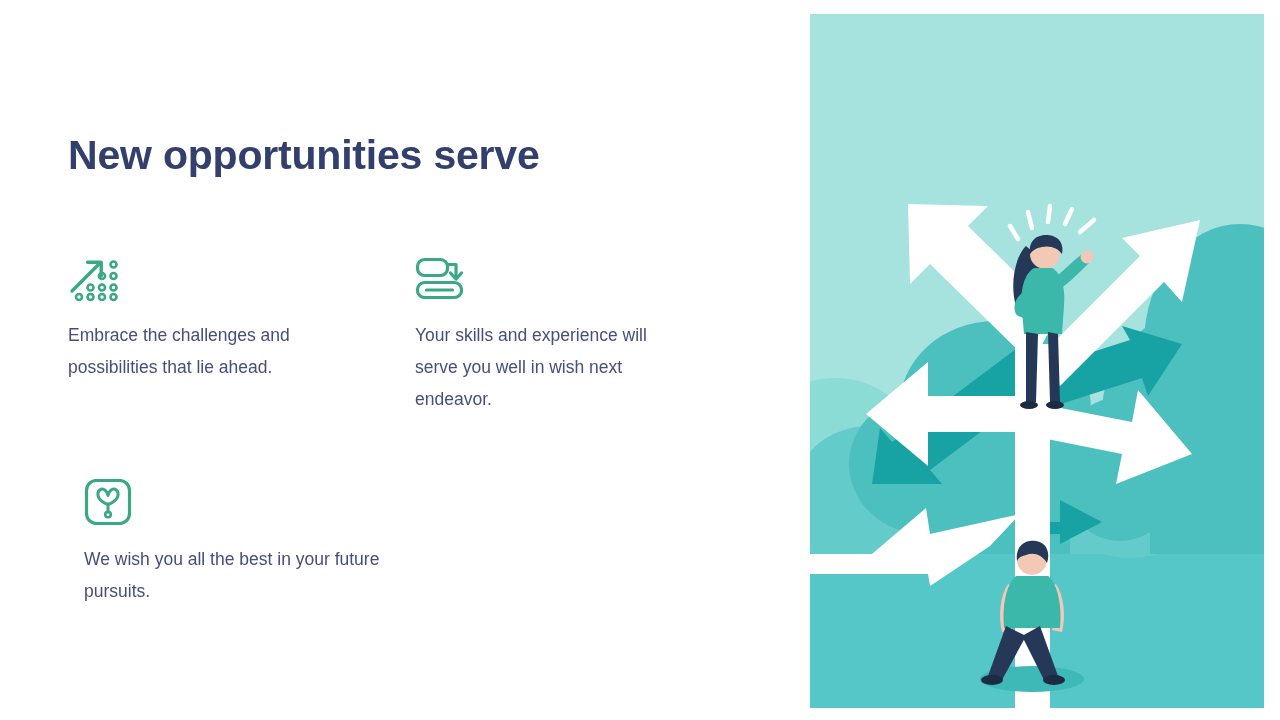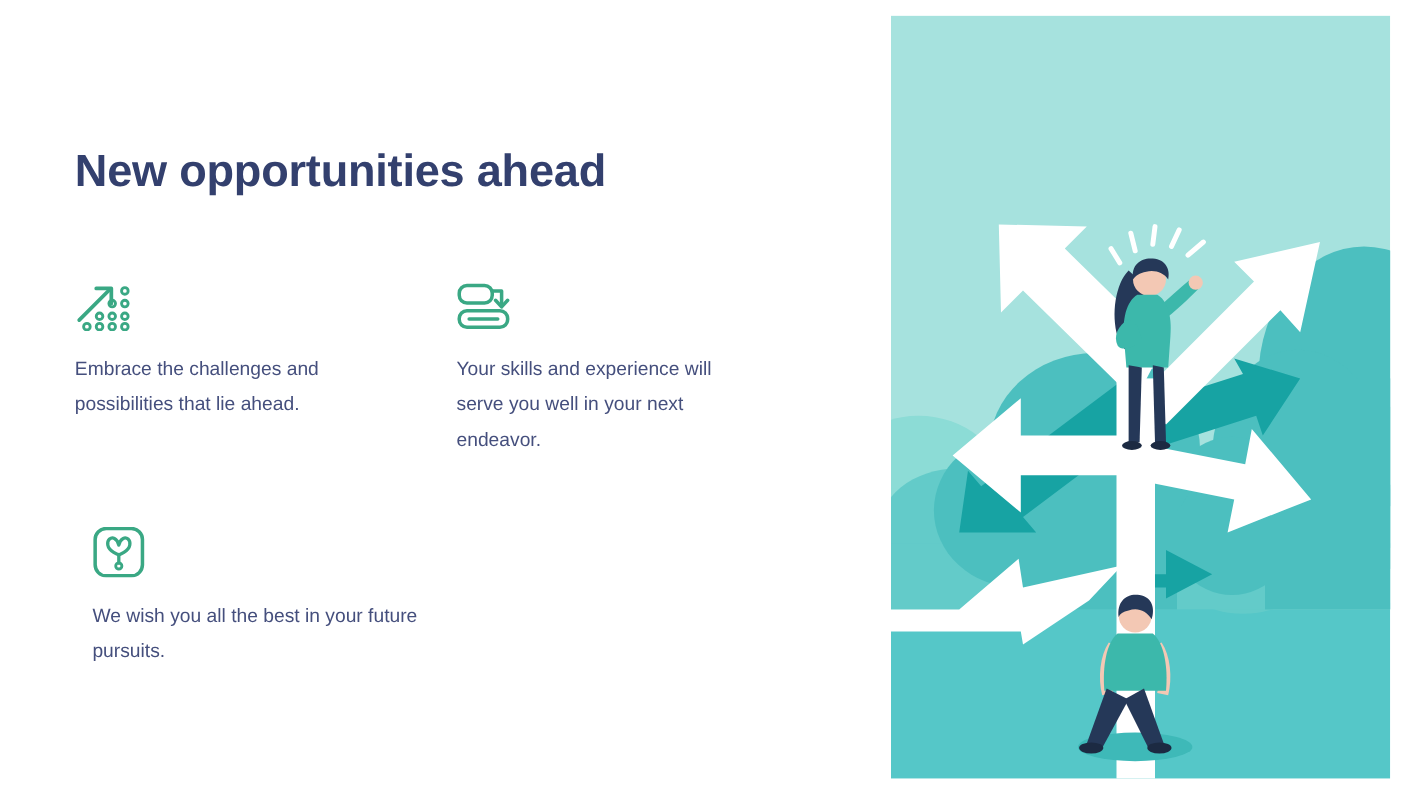--- a/index.html
+++ b/index.html
@@ -80,21 +80,21 @@
     height: 100%;
   }
 </style>
 </head>
 <body>
 
 <div class="slide">
 
   <div class="content">
 
-    <h1 class="slide-title">New opportunities ahead</h1>
+    <h1 class="slide-title">New opportunities serve</h1>
 
     <div class="feature feature-a">
       <span class="feature-icon-wrap">
         <svg class="feature-icon" viewBox="0 0 56 46" fill="none" xmlns="http://www.w3.org/2000/svg">
           <path d="M4 36 L32 8" stroke="#3aa884" stroke-width="3.4" stroke-linecap="round"></path>
           <path d="M19.5 7.2 L33.2 7.2 L33.2 20.9" stroke="#3aa884" stroke-width="3.4" stroke-linecap="round" stroke-linejoin="round"></path>
           <circle cx="45.5" cy="9.5" r="3.0" stroke="#3aa884" stroke-width="2.6"></circle>
           <circle cx="45.5" cy="21.0" r="3.0" stroke="#3aa884" stroke-width="2.6"></circle>
           <circle cx="34.0" cy="21.0" r="3.0" stroke="#3aa884" stroke-width="2.6"></circle>
           <circle cx="45.5" cy="32.5" r="3.0" stroke="#3aa884" stroke-width="2.6"></circle>
@@ -112,21 +112,21 @@
     <div class="feature feature-b">
       <span class="feature-icon-wrap">
         <svg class="feature-icon" viewBox="0 0 56 46" fill="none" xmlns="http://www.w3.org/2000/svg">
           <rect x="2.5" y="4.5" width="30" height="16" rx="7" stroke="#3aa884" stroke-width="3.2"></rect>
           <path d="M32.5 9.5 L41 9.5 L41 23" stroke="#3aa884" stroke-width="3.2" stroke-linecap="round" stroke-linejoin="round"></path>
           <path d="M35.5 18 L41 24 L46.5 18" stroke="#3aa884" stroke-width="3.2" stroke-linecap="round" stroke-linejoin="round"></path>
           <rect x="2.5" y="27.5" width="44" height="15" rx="7" stroke="#3aa884" stroke-width="3.2"></rect>
           <path d="M11.5 35 L37.5 35" stroke="#3aa884" stroke-width="3.2" stroke-linecap="round"></path>
         </svg>
       </span>
-      <p class="feature-text">Your skills and experience will serve you well in your next endeavor.</p>
+      <p class="feature-text">Your skills and experience will serve you well in wish next endeavor.</p>
     </div>
 
     <div class="feature feature-c">
       <span class="feature-icon-wrap">
         <svg class="feature-icon" viewBox="0 0 56 46" fill="none" xmlns="http://www.w3.org/2000/svg">
           <rect x="2.5" y="1.5" width="43" height="43" rx="10" stroke="#3aa884" stroke-width="3.2"></rect>
           <path d="M24 33 L24 25" stroke="#3aa884" stroke-width="3.0" stroke-linecap="round"></path>
           <path d="M24 25.5 C24 25.5 15 22.5 14 16.5 C13.2 11.6 17 9 20 10.5 C23 12 24 16.5 24 16.5 C24 16.5 25 12 28 10.5 C31 9 34.8 11.6 34 16.5 C33 22.5 24 25.5 24 25.5 Z" stroke="#3aa884" stroke-width="3.0" stroke-linejoin="round"></path>
           <circle cx="24" cy="35.5" r="2.8" stroke="#3aa884" stroke-width="2.6"></circle>
         </svg>

